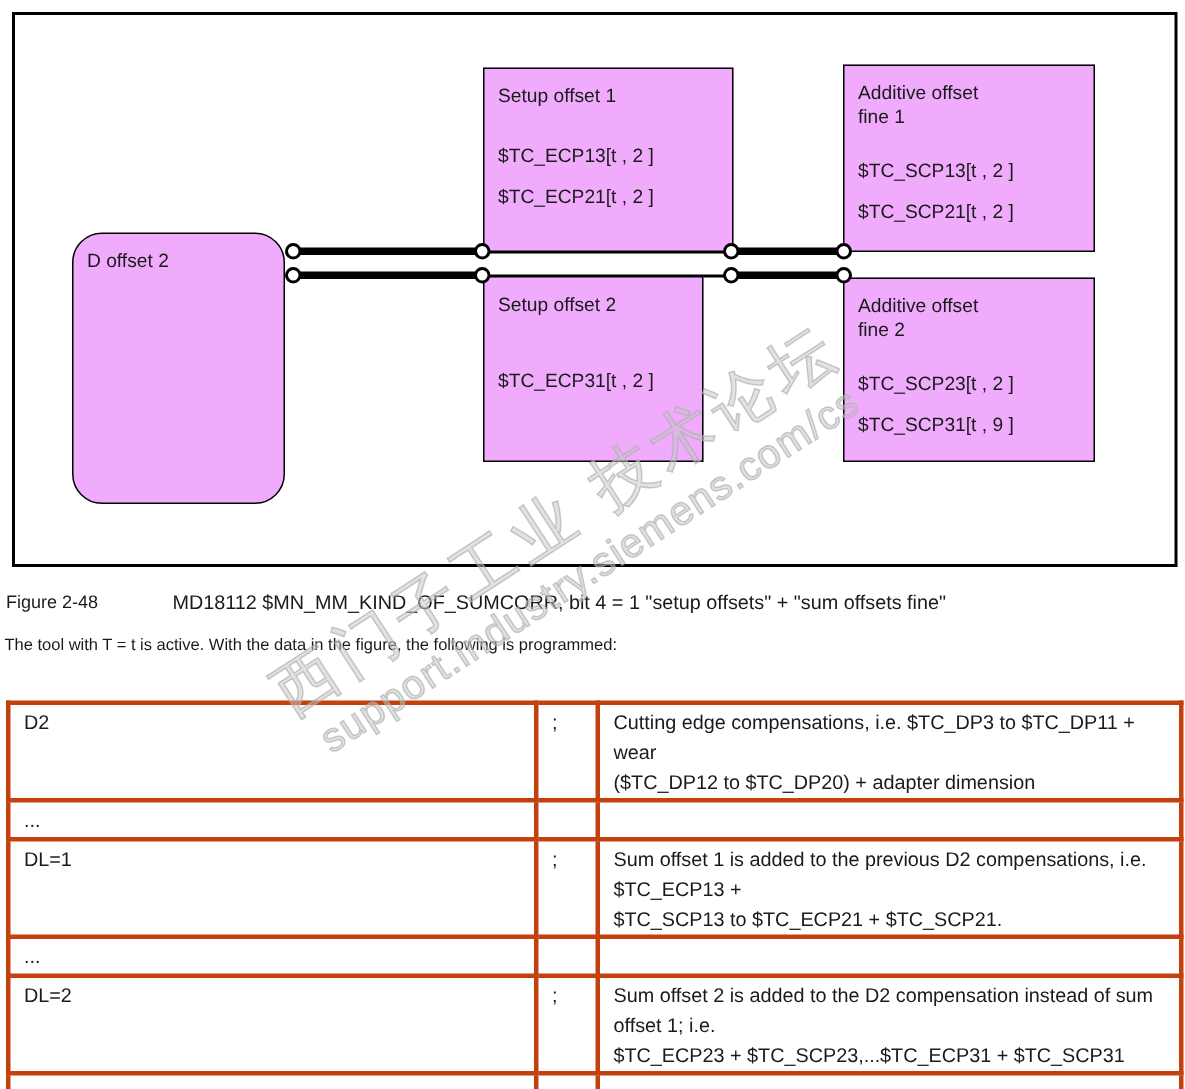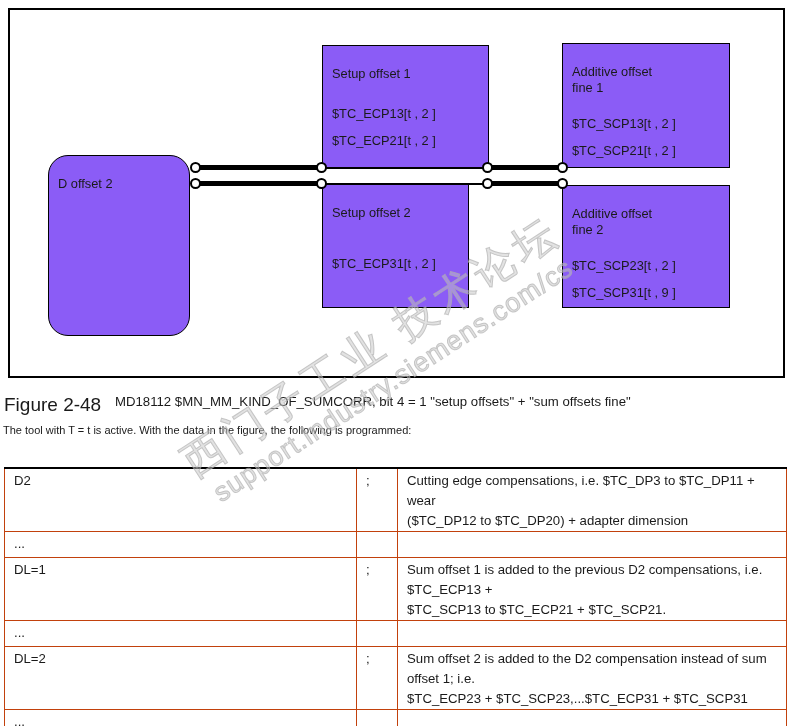--- a/index.html
+++ b/index.html
@@ -8,53 +8,53 @@
     position:relative; width:790px; height:726px; background:#ffffff;
     font-family:"Liberation Sans","DejaVu Sans",sans-serif;
     color:#1a1a1a; overflow:hidden;
   }
   
   .frame {
     position:absolute; left:8px; top:8px; width:777px; height:370px;
     border:2px solid #000; background:#fff;
   }
   .dbox {
-    position:absolute; border:1.5px solid #000; background:#8b5cf6;
-    padding:20px 9px; font-size:12.8px; line-height:16px; z-index:3;
+    position:absolute; border:1.5px solid #000; background:#f0abfc;
+    padding:10px 9px; font-size:12.8px; line-height:16px; z-index:3;
   }
   .dbox .dbox-title { white-space:pre-line; }
   .dbox .ditem { height:27px; display:flex; align-items:center; white-space:pre; }
   #box-d  { left:48px;  top:155px; width:142px; height:181px;border-radius:20px; }
   #box-d .ditems  { margin-top:15px; }
   #box-s1 { left:322px; top:45px;  width:167px; height:123px; }
   #box-s1 .ditems { margin-top:18px; }
   #box-s2 { left:322px; top:184px; width:147px; height:124px; }
   #box-s2 .ditems { margin-top:29px; }
   #box-f1 { left:562px; top:43px;  width:168px; height:125px; }
   #box-f1 .ditems { margin-top:14px; }
   #box-f2 { left:562px; top:185px; width:168px; height:123px; }
   #box-f2 .ditems { margin-top:14px; }
   .conn-thin  { position:absolute; height:1.5px; background:#000; z-index:2; }
   .conn-thick { position:absolute; height:5px;   background:#000; z-index:4; }
   .node {
     position:absolute; width:11px; height:11px; border-radius:50%;
     border:2.5px solid #000; background:#fff; z-index:5;
   }
   
-  .caption-label { position:absolute; left:4px;  top:394px; font-size:19px; }
+  .caption-label { position:absolute; left:4px;  top:394px; font-size:12px; }
   .caption-text  { position:absolute; left:115px; top:394px; font-size:13.2px; white-space:pre; }
   .paragraph     { position:absolute; left:3px;  top:424px; font-size:11px; }
   
   table.ptable {
     position:absolute; left:4px; top:467px; width:782px;
     border-collapse:collapse; table-layout:fixed;
     font-size:13.2px; line-height:20px;
   }
   table.ptable td {
-    border:1px solid #c2410c; vertical-align:top; padding:2px 6px 0 9px;
+    border:3px solid #c2410c; vertical-align:top; padding:2px 6px 0 9px;
   }
   table.ptable { border-top:2px solid #000; border-bottom:2.5px solid #000; }
   td.c1 { width:352px; }
   td.c2 { width:41px;  padding-left:11px; }
   td.c3 { width:389px; padding-left:16px; white-space:pre-wrap; }
   tr.r-tall  td { height:46px; }
   tr.r-dots  td { height:26px; }
   
   .watermark {
     position:absolute; left:155px; top:310px; width:450px; height:100px;

